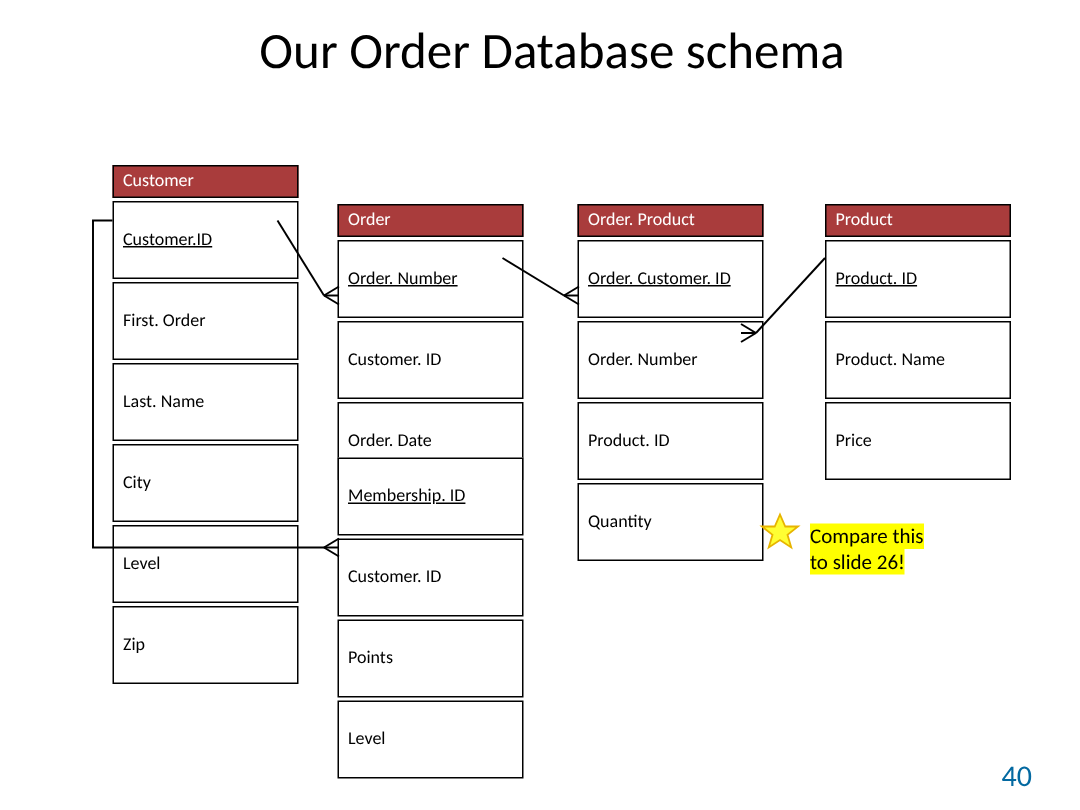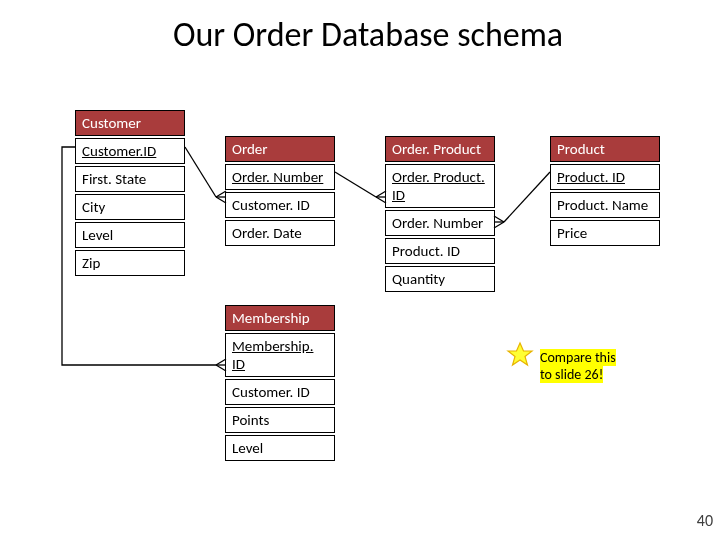--- a/index.html
+++ b/index.html
@@ -19,100 +19,100 @@
     margin: 14px 0 0 0;
     color: #000;
     padding-left: 16px;
   }
   .canvas {
     position: absolute;
     top: 0; left: 0; right: 0; bottom: 0;
   }
   .tbl {
     position: absolute;
-    width: 110px;
+    width: 124px;
     border: none;
-    font-size: 15px;
+    font-size: 12px;
   }
   .tbl .hdr {
     background: #a93c3c;
     color: #fff;
     padding: 3px 6px;
     border: 1px solid #000;
     margin-bottom: 2px;
     font-weight: 400;
   }
   .tbl .cell {
     background: #fff;
     color: #000;
-    padding: 3px 6px;
+    padding: 18px 6px;
     border: 1px solid #000;
     margin-bottom: 2px;
   }
   .pk { text-decoration: underline; }
   .note {
     position: absolute;
     font-size: 14px;
     line-height: 1.2;
   }
   .hl { background: #ffff00; }
   .pagenum {
     position: absolute;
-    right: 7px;
+    right: 32px;
     bottom: 10px;
-    font-size: 16px;
-    color: #404040;
+    font-size: 20px;
+    color: #0369a1;
   }
   svg.overlay {
     position: absolute;
     top: 0; left: 0;
     width: 720px; height: 540px;
     pointer-events: none;
   }
 </style>
 </head>
 <body>
 
 <div class="title">Our Order Database schema</div>
 
 <div class="canvas">
 
   <div class="tbl" style="left:75px; top:110px;">
     <div class="hdr">Customer</div>
     <div class="cell"><span class="pk">Customer.ID</span></div>
-    <div class="cell">First. State</div>
+    <div class="cell">First. Order</div>
+    <div class="cell">Last. Name</div>
     <div class="cell">City</div>
     <div class="cell">Level</div>
     <div class="cell">Zip</div>
   </div>
 
   <div class="tbl" style="left:225px; top:136px;">
     <div class="hdr">Order</div>
     <div class="cell"><span class="pk">Order. Number</span></div>
     <div class="cell">Customer. ID</div>
     <div class="cell">Order. Date</div>
   </div>
 
   <div class="tbl" style="left:385px; top:136px;">
     <div class="hdr">Order. Product</div>
-    <div class="cell"><span class="pk">Order. Product. ID</span></div>
+    <div class="cell"><span class="pk">Order. Customer. ID</span></div>
     <div class="cell">Order. Number</div>
     <div class="cell">Product. ID</div>
     <div class="cell">Quantity</div>
   </div>
 
   <div class="tbl" style="left:550px; top:136px;">
     <div class="hdr">Product</div>
     <div class="cell"><span class="pk">Product. ID</span></div>
     <div class="cell">Product. Name</div>
     <div class="cell">Price</div>
   </div>
 
   <div class="tbl" style="left:225px; top:305px;">
-    <div class="hdr">Membership</div>
     <div class="cell"><span class="pk">Membership. ID</span></div>
     <div class="cell">Customer. ID</div>
     <div class="cell">Points</div>
     <div class="cell">Level</div>
   </div>
 
   <div class="note" style="left:540px; top:350px;">
     <span class="hl">Compare this</span><br>
     <span class="hl">to slide 26!</span>
   </div>

